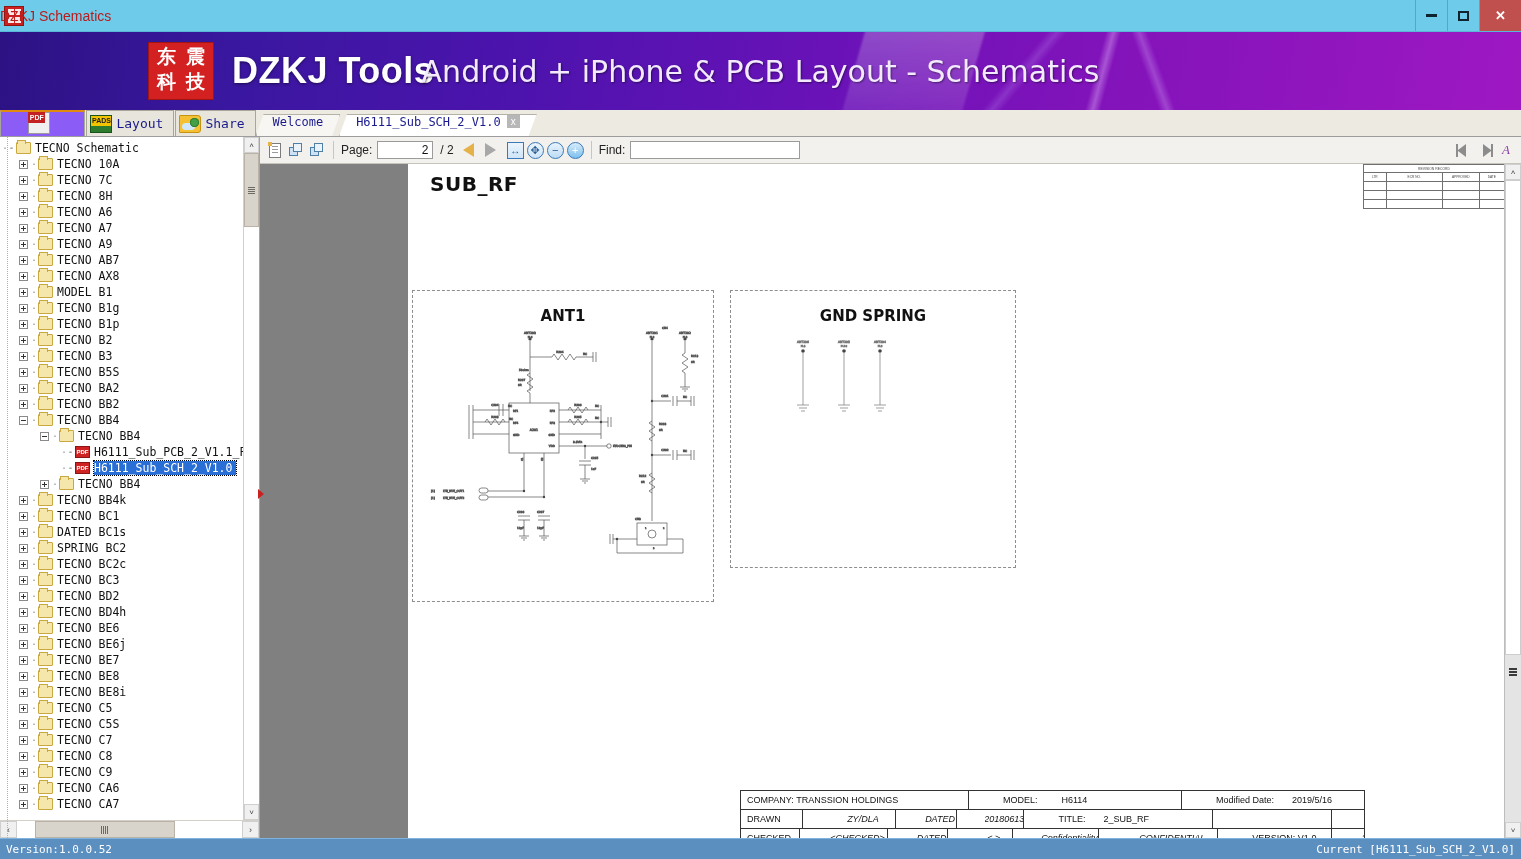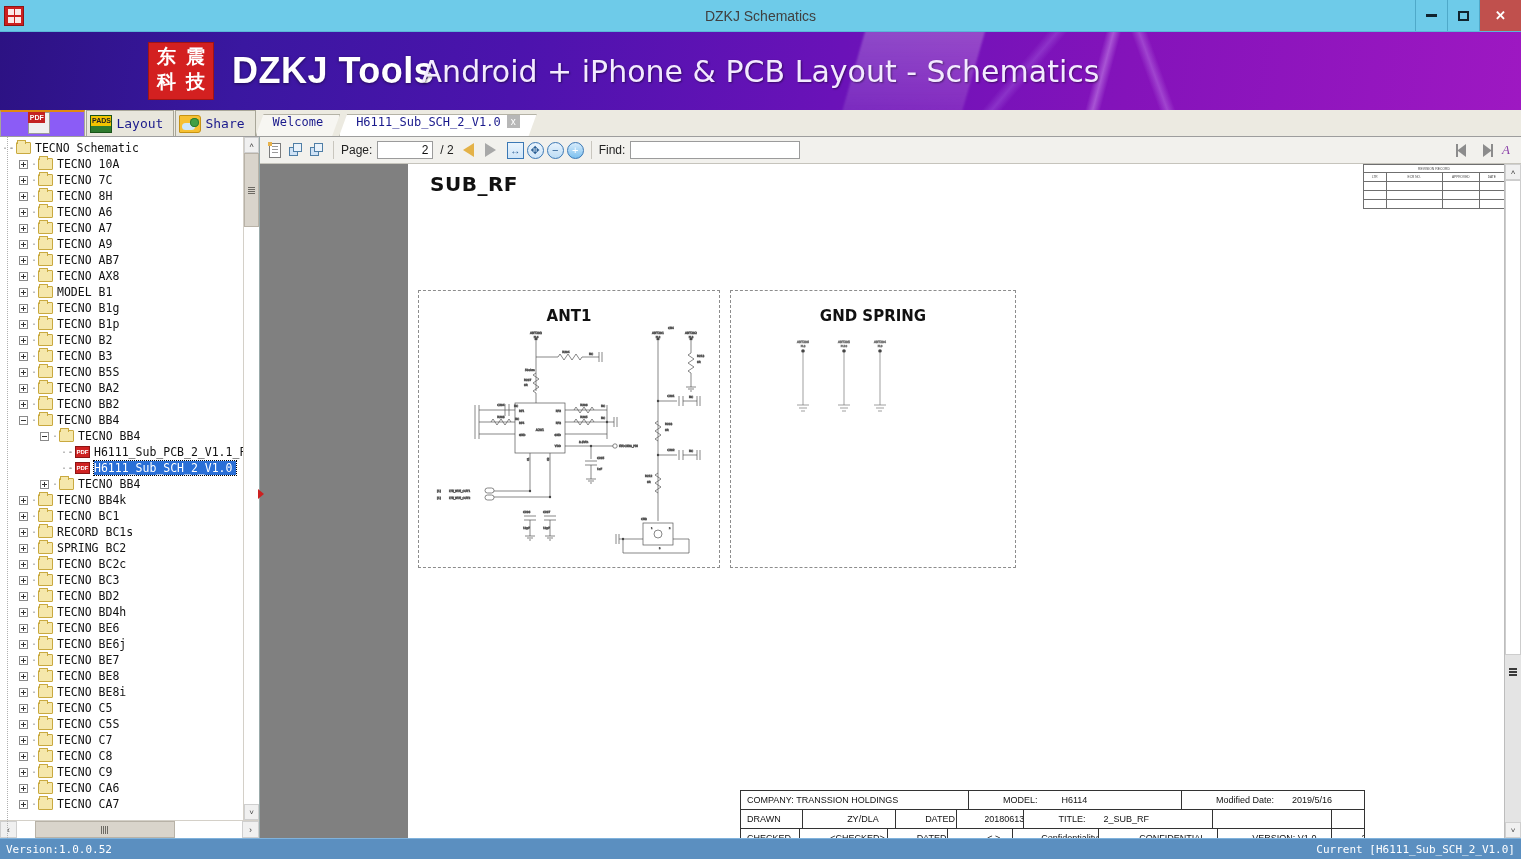--- a/index.html
+++ b/index.html
@@ -31,22 +31,22 @@
     background:#cc1f1f;
     border:1px solid #8f1414;
     display:flex; align-items:center; justify-content:center;
     flex-wrap:wrap; padding:1px;
   }
   .app-icon i {
     display:block; width:6px; height:6px; margin:0.5px;
     background:#fff; opacity:.9;
   }
   .titlebar-title {
-    position:absolute; left:0; right:0; text-align:center;
-    font-size:14px; color:#404040;
+    position:absolute; left:0; right:0; text-align:left;
+    font-size:14px; color:#b91c1c;
     font-family:"Liberation Sans", sans-serif;
     pointer-events:none;
   }
   .win-btns { margin-left:auto; display:flex; height:100%; align-items:stretch; }
   .win-btn {
     width:32px; display:flex; align-items:center; justify-content:center;
     border-left:1px solid #4fa9c9;
     color:#10242f; font-size:13px; cursor:default;
   }
   .win-btn.min  { background:#6ecbe9; }
@@ -354,36 +354,36 @@
     font-weight:normal;
   }
   .blk {
     position:absolute; border:1px dashed #8d8d8d; background:#fff;
   }
   .blk-title {
     position:absolute; top:16px; left:0; right:0; text-align:center;
     font-size:15px; font-weight:bold; color:#111;
     font-family:"DejaVu Sans", sans-serif;
   }
-  .blk-ant { left:10px; top:126px; width:302px; height:278px; }
+  .blk-ant { left:4px; top:126px; width:302px; height:312px; }
   .blk-gnd { left:322px; top:126px; width:286px; height:278px; }
 
   .title-block {
     position:absolute; left:332px; bottom:18px; width:625px; height:56px;
     border:1px solid #333; background:#fff;
     font-size:9px; color:#111; font-family:"Liberation Sans", sans-serif;
   }
   .tb-row { display:flex; height:19px; border-bottom:1px solid #333;gap:28px; }
   .tb-row:last-child { border-bottom:none; height:18px; }
   .tb-cell {
     border-right:1px solid #333; display:flex; align-items:center;
     padding:0 6px; white-space:nowrap; overflow:hidden;
   }
   .tb-cell:last-child { border-right:none; }
-  .tb-cell.ctr { justify-content:center; padding:0 2px; }
+  .tb-cell.ctr { justify-content:center; padding:0 2px;font-style:italic; }
 
   
   .statusbar {
     height:21px; flex:0 0 21px; background:#5b8fc0;
     border-top:1px solid #7fb2dc;
     display:flex; align-items:center; justify-content:space-between;
     padding:0 6px; color:#fff; font-size:11px;
     font-family:"DejaVu Sans Mono", monospace;
   }
   .status-right { text-decoration:none; }
@@ -591,21 +591,21 @@
             <div class="node lvl1">
               <span class="expander plus"></span>
               <span class="dots">··</span>
               <span class="folder"></span>
               <span class="node-label">TECNO BC1</span>
             </div>
             <div class="node lvl1">
               <span class="expander plus"></span>
               <span class="dots">··</span>
               <span class="folder"></span>
-              <span class="node-label">RECORD BC1s</span>
+              <span class="node-label">DATED BC1s</span>
             </div>
             <div class="node lvl1">
               <span class="expander plus"></span>
               <span class="dots">··</span>
               <span class="folder"></span>
               <span class="node-label">SPRING BC2</span>
             </div>
             <div class="node lvl1">
               <span class="expander plus"></span>
               <span class="dots">··</span>

